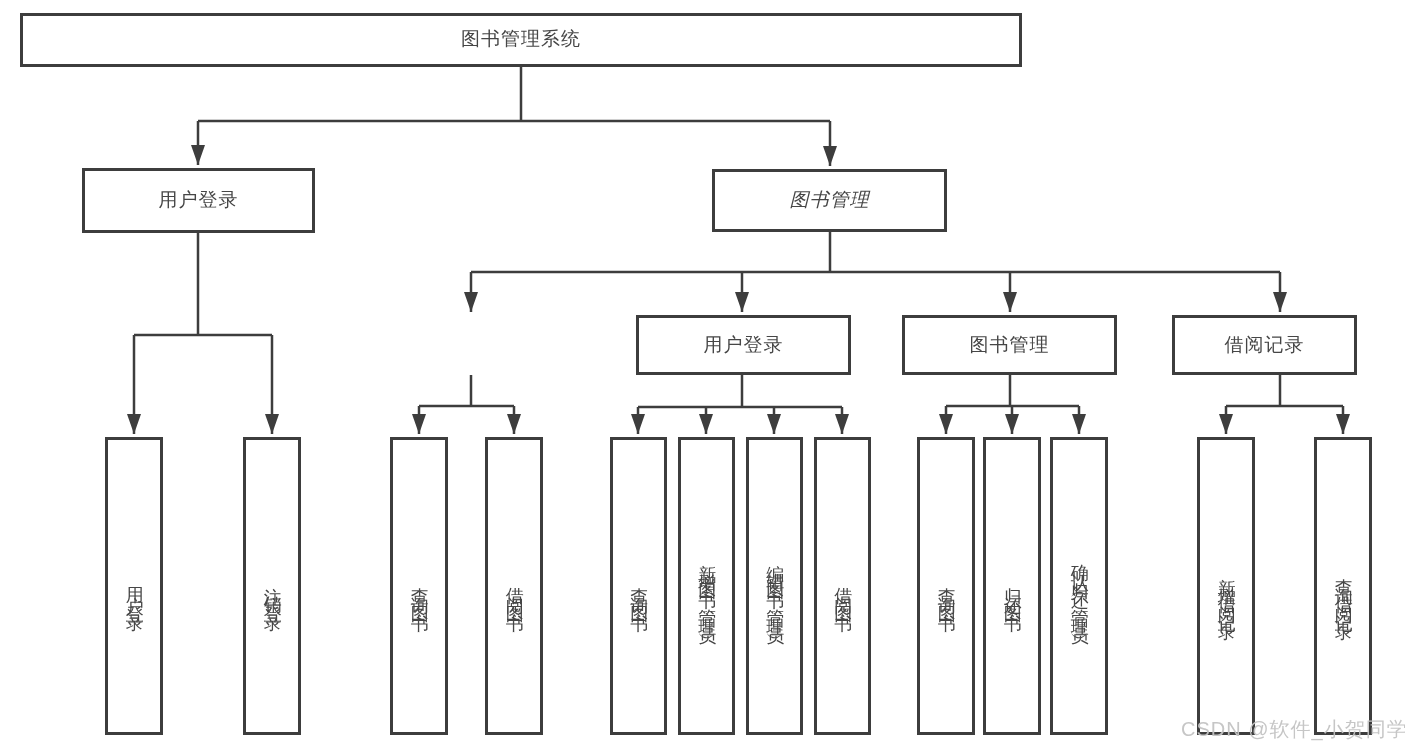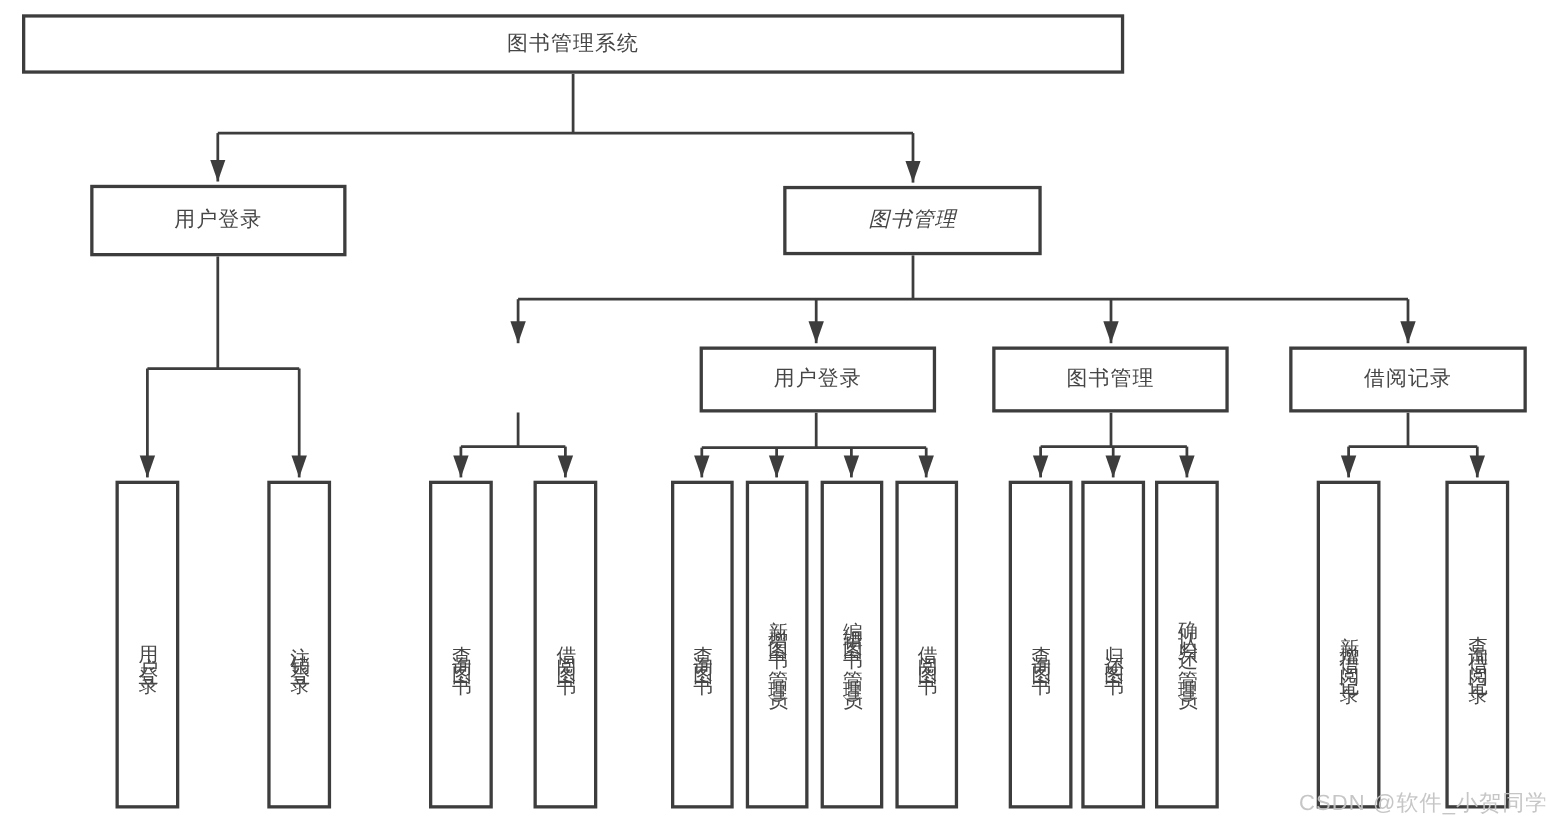--- a/index.html
+++ b/index.html
@@ -107,21 +107,21 @@
   <div class="box" style="left:712px; top:169px; width:235px; height:63px;font-style:italic;">
     <span>图书管理</span>
   </div>
 
   <div class="box" style="left:636px; top:315px; width:215px; height:60px;">
     <span>用户登录</span>
   </div>
   <div class="box" style="left:902px; top:315px; width:215px; height:60px;">
     <span>图书管理</span>
   </div>
-  <div class="box" style="left:1172px; top:315px; width:216px; height:60px;">
+  <div class="box" style="left:1172px; top:315px; width:185px; height:60px;">
     <span>借阅记录</span>
   </div>
 
   <div class="box leaf" style="left:105px; top:437px; width:58px; height:298px;">
     <span class="vtext">用户登录</span>
   </div>
   <div class="box leaf" style="left:243px; top:437px; width:58px; height:298px;">
     <span class="vtext">注销登录</span>
   </div>
 

